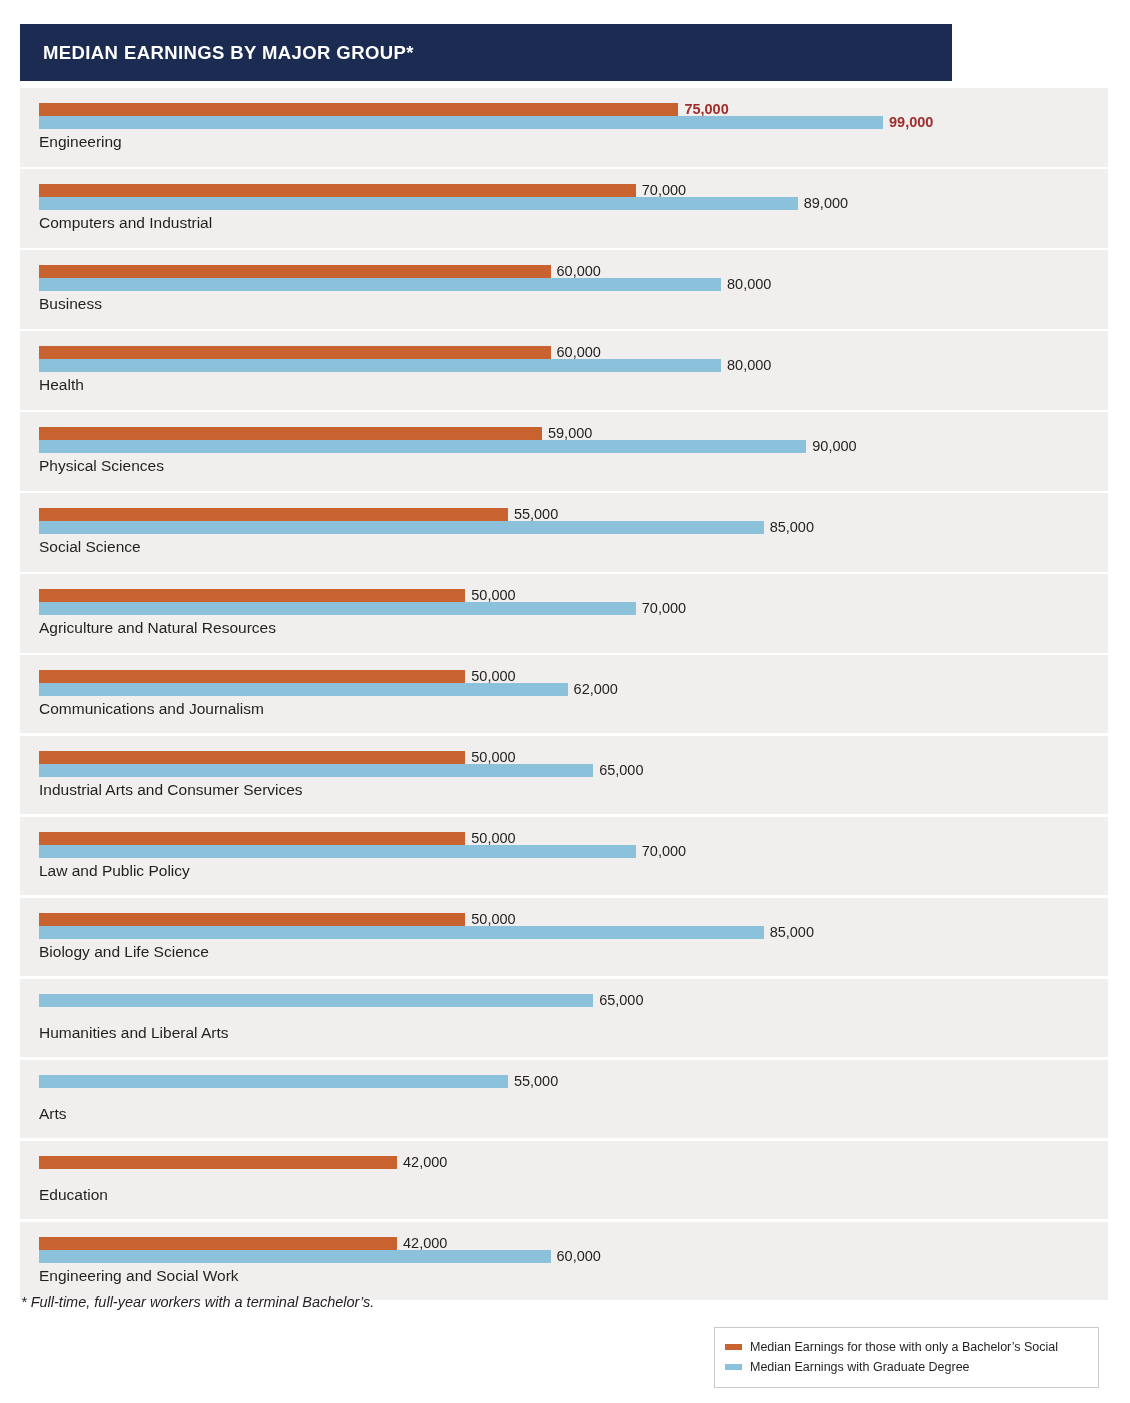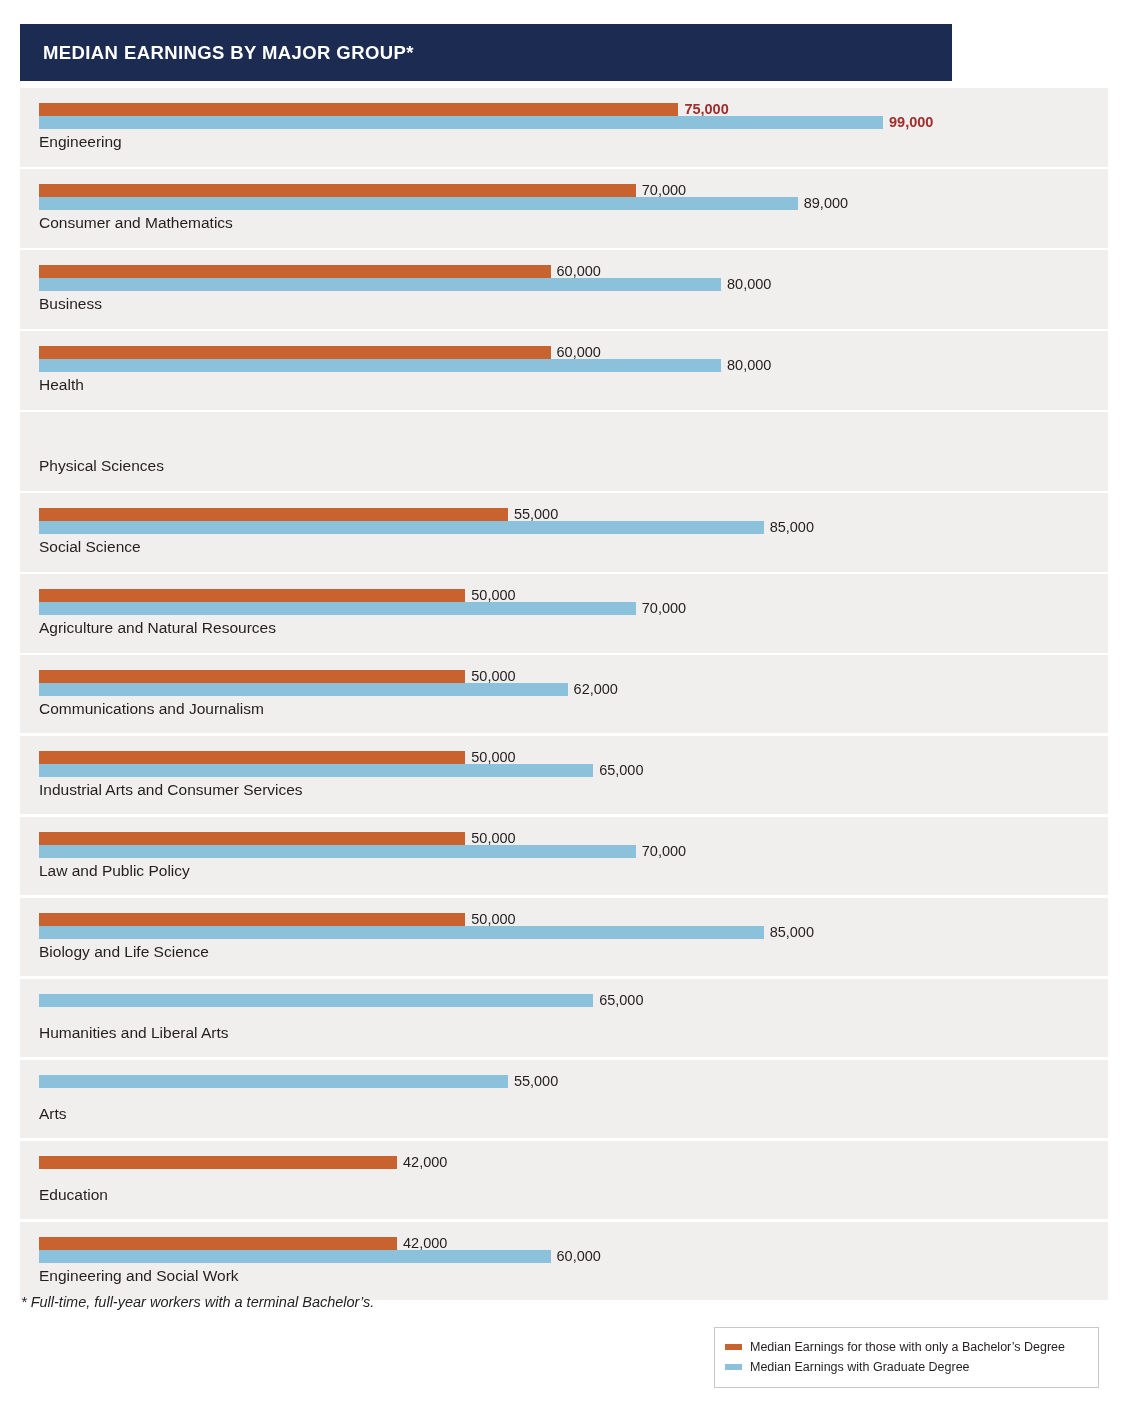--- a/index.html
+++ b/index.html
@@ -161,21 +161,21 @@
         <div class="bars">
           <div class="bar-line">
             <span class="bar bachelor" style="width: 596.768px;"></span>
             <span class="bar-value">70,000</span>
           </div>
           <div class="bar-line">
             <span class="bar graduate" style="width: 758.747px;"></span>
             <span class="bar-value">89,000</span>
           </div>
         </div>
-        <div class="row-label">Consumer and Mathematics</div>
+        <div class="row-label">Computers and Industrial</div>
       </div>
       <div class="row">
         <div class="bars">
           <div class="bar-line">
             <span class="bar bachelor" style="width: 511.515px;"></span>
             <span class="bar-value">60,000</span>
           </div>
           <div class="bar-line">
             <span class="bar graduate" style="width: 682.02px;"></span>
             <span class="bar-value">80,000</span>
@@ -190,20 +190,30 @@
             <span class="bar-value">60,000</span>
           </div>
           <div class="bar-line">
             <span class="bar graduate" style="width: 682.02px;"></span>
             <span class="bar-value">80,000</span>
           </div>
         </div>
         <div class="row-label">Health</div>
       </div>
       <div class="row">
+        <div class="bars">
+          <div class="bar-line">
+            <span class="bar bachelor" style="width: 502.99px;"></span>
+            <span class="bar-value">59,000</span>
+          </div>
+          <div class="bar-line">
+            <span class="bar graduate" style="width: 767.273px;"></span>
+            <span class="bar-value">90,000</span>
+          </div>
+        </div>
         <div class="row-label">Physical Sciences</div>
       </div>
       <div class="row">
         <div class="bars">
           <div class="bar-line">
             <span class="bar bachelor" style="width: 468.889px;"></span>
             <span class="bar-value">55,000</span>
           </div>
           <div class="bar-line">
             <span class="bar graduate" style="width: 724.646px;"></span>
@@ -317,21 +327,21 @@
         </div>
         <div class="row-label">Engineering and Social Work</div>
       </div>
     </div>
 
   <div class="footnote">* Full-time, full-year workers with a terminal Bachelor’s.</div>
 
   <div class="legend">
     <div class="legend-item">
       <span class="legend-swatch bachelor"></span>
-      <span class="legend-text">Median Earnings for those with only a Bachelor’s Degree</span>
+      <span class="legend-text">Median Earnings for those with only a Bachelor’s Social</span>
     </div>
     <div class="legend-item">
       <span class="legend-swatch graduate"></span>
       <span class="legend-text">Median Earnings with Graduate Degree</span>
     </div>
   </div>
 
 </div>
 
 </body></html>

